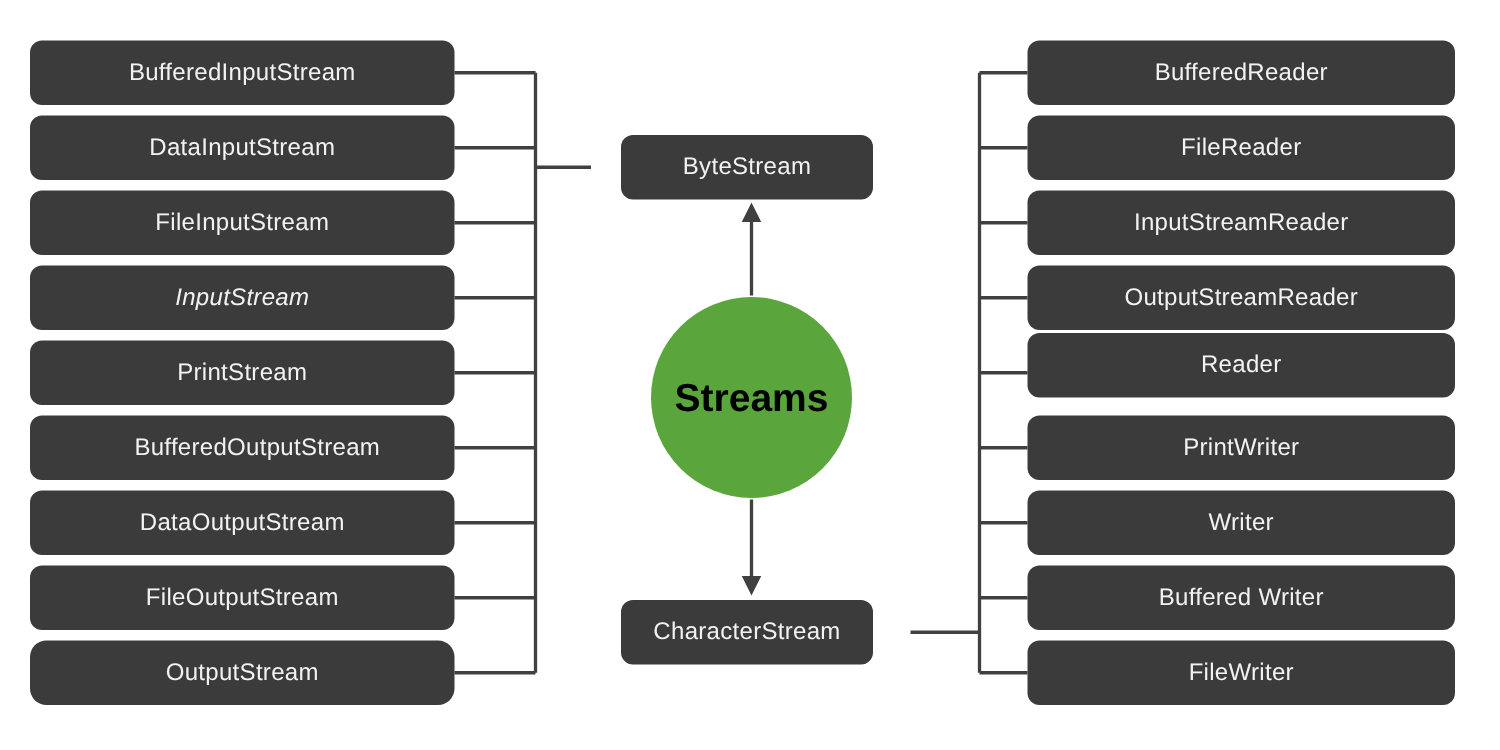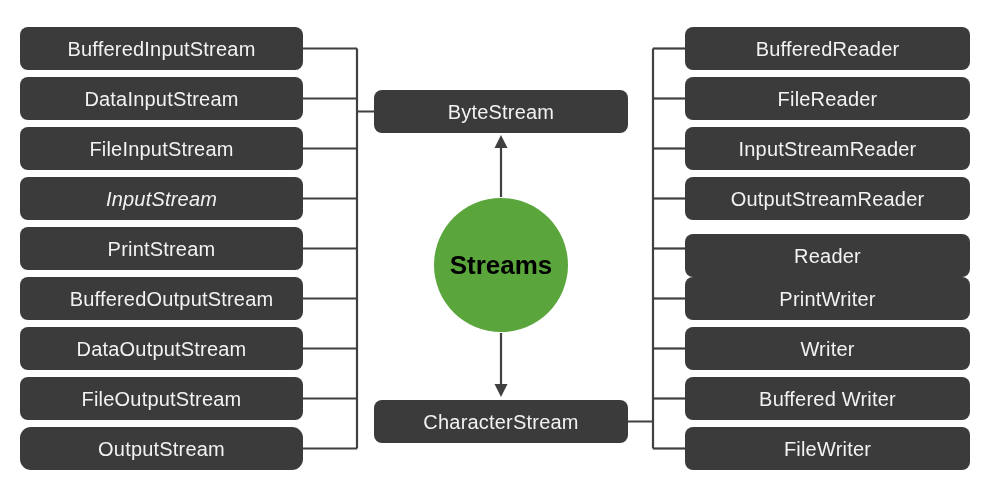--- a/index.html
+++ b/index.html
@@ -11,25 +11,25 @@
   }
   html,body{margin:0;padding:0;background:var(--bg);}
   #canvas{
     position:relative;width:1000px;height:500px;background:var(--bg);
     font-family:"Liberation Sans", sans-serif;overflow:hidden;
   }
   #connectors{position:absolute;left:0;top:0;width:1000px;height:500px;}
   .node-box{
     position:absolute;height:43px;border-radius:8px;background:var(--box-fill);
     color:var(--box-text);display:flex;align-items:center;justify-content:center;
-    font-size:20px;line-height:1;letter-spacing:0.2px;box-sizing:border-box;
+    font-size:16px;line-height:1;letter-spacing:0.2px;box-sizing:border-box;
   }
   .left-box{left:20px;width:283px;}
   .right-box{left:685px;width:285px;}
-  .center-box{left:374px;width:254px;}
+  .center-box{left:414px;width:168px;}
   #byte-box{top:90px;}
   #char-box{top:400px;}
   #streams-circle{
     position:absolute;left:434px;top:198px;width:134px;height:134px;border-radius:50%;
     background:var(--green);color:#000000;display:flex;align-items:center;justify-content:center;
     font-size:26px;font-weight:700;
   }
 </style>
 </head>
 <body>
@@ -73,21 +73,21 @@
       <div class="node-box left-box" style="top: 277px; padding-left: 20px;">BufferedOutputStream</div>
       <div class="node-box left-box" style="top: 327px;">DataOutputStream</div>
       <div class="node-box left-box" style="top: 377px;">FileOutputStream</div>
       <div class="node-box left-box" style="top: 427px; border-radius: 11px;">OutputStream</div>
     </div>
   <div id="right-col">
       <div class="node-box right-box" style="top: 27px;">BufferedReader</div>
       <div class="node-box right-box" style="top: 77px;">FileReader</div>
       <div class="node-box right-box" style="top: 127px; text-align: center;">InputStreamReader</div>
       <div class="node-box right-box" style="top: 177px;">OutputStreamReader</div>
-      <div class="node-box right-box" style="top: 234px;">Reader</div>
+      <div class="node-box right-box" style="top: 222px;">Reader</div>
       <div class="node-box right-box" style="top: 277px;">PrintWriter</div>
       <div class="node-box right-box" style="top: 327px;">Writer</div>
       <div class="node-box right-box" style="top: 377px;">Buffered Writer</div>
       <div class="node-box right-box" style="top: 427px;">FileWriter</div>
     </div>
 
   <div id="byte-box" class="node-box center-box">ByteStream</div>
 
   <div id="char-box" class="node-box center-box">CharacterStream</div>
 

